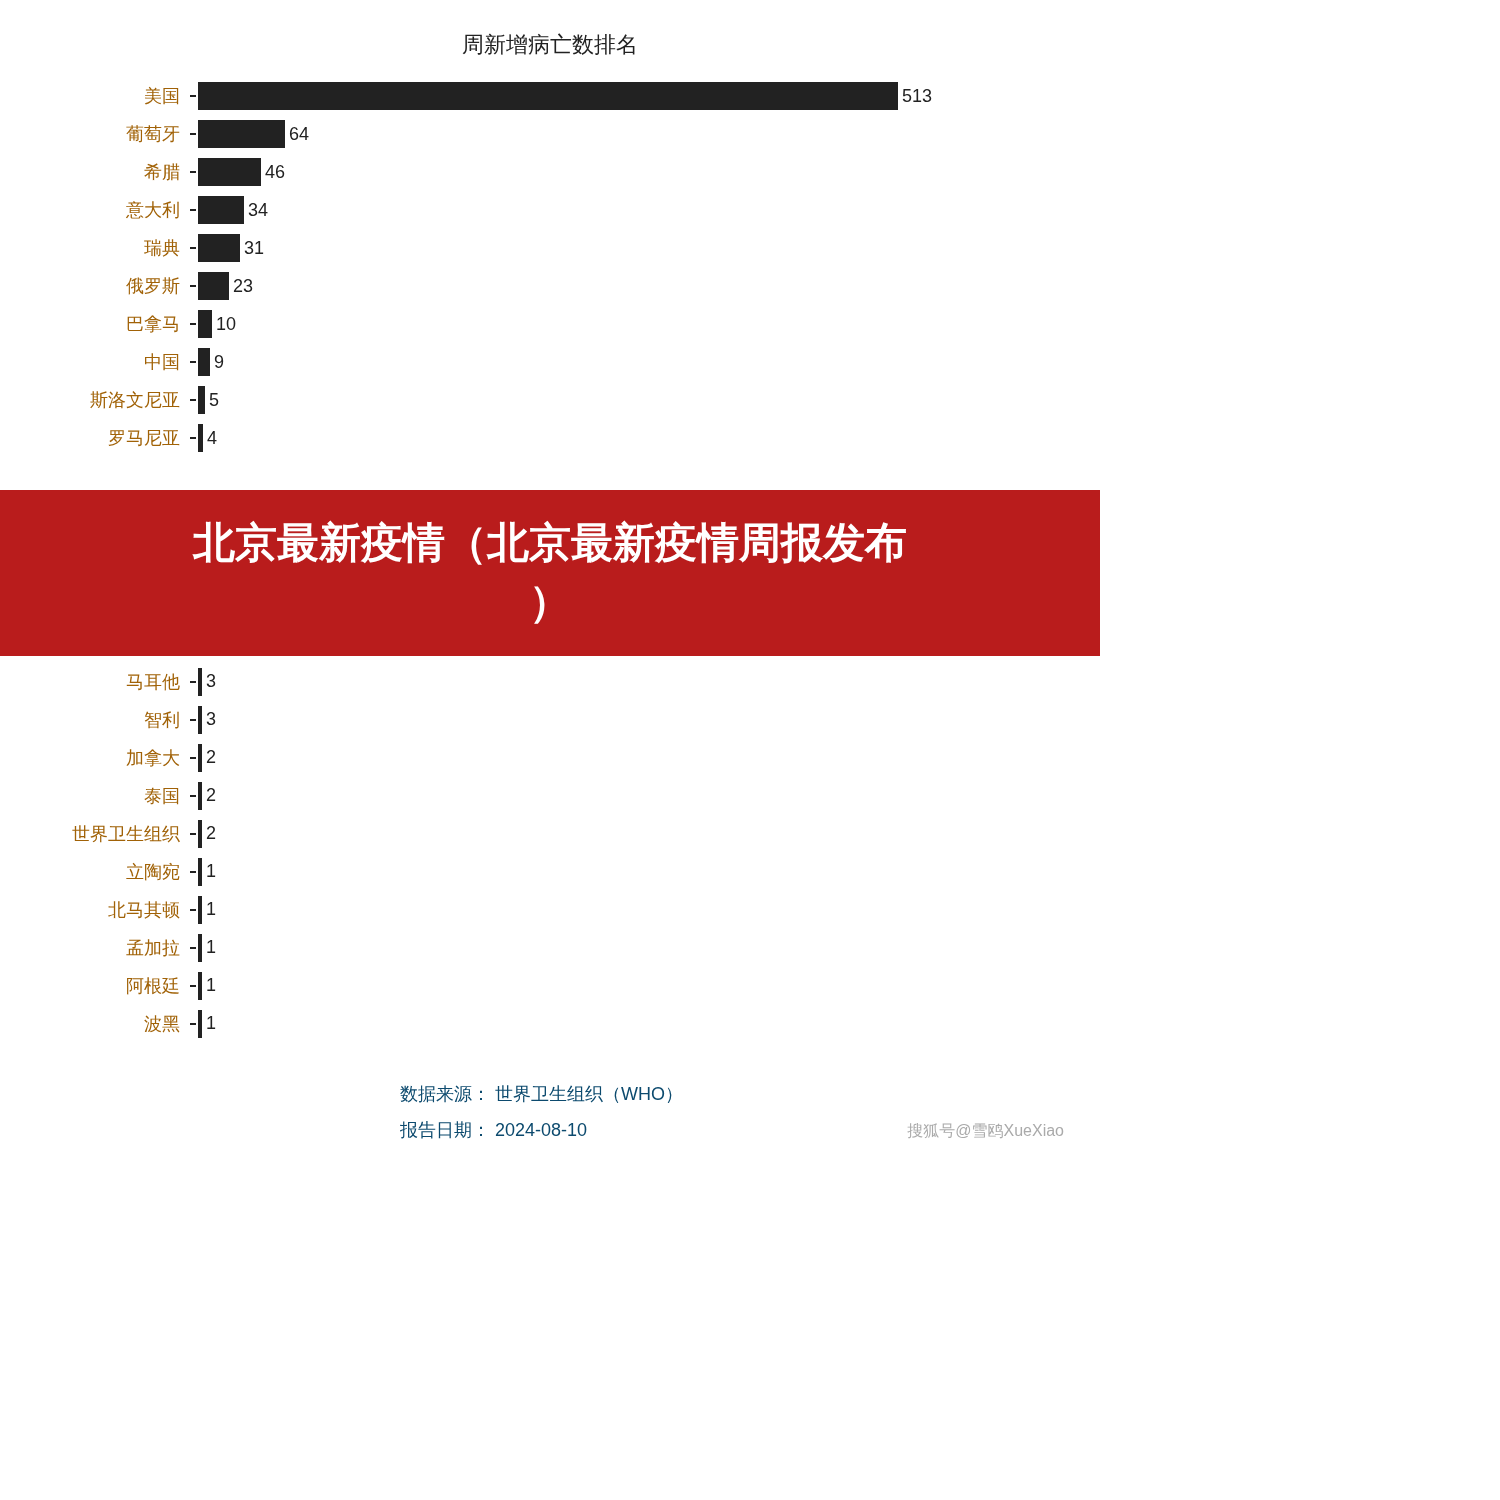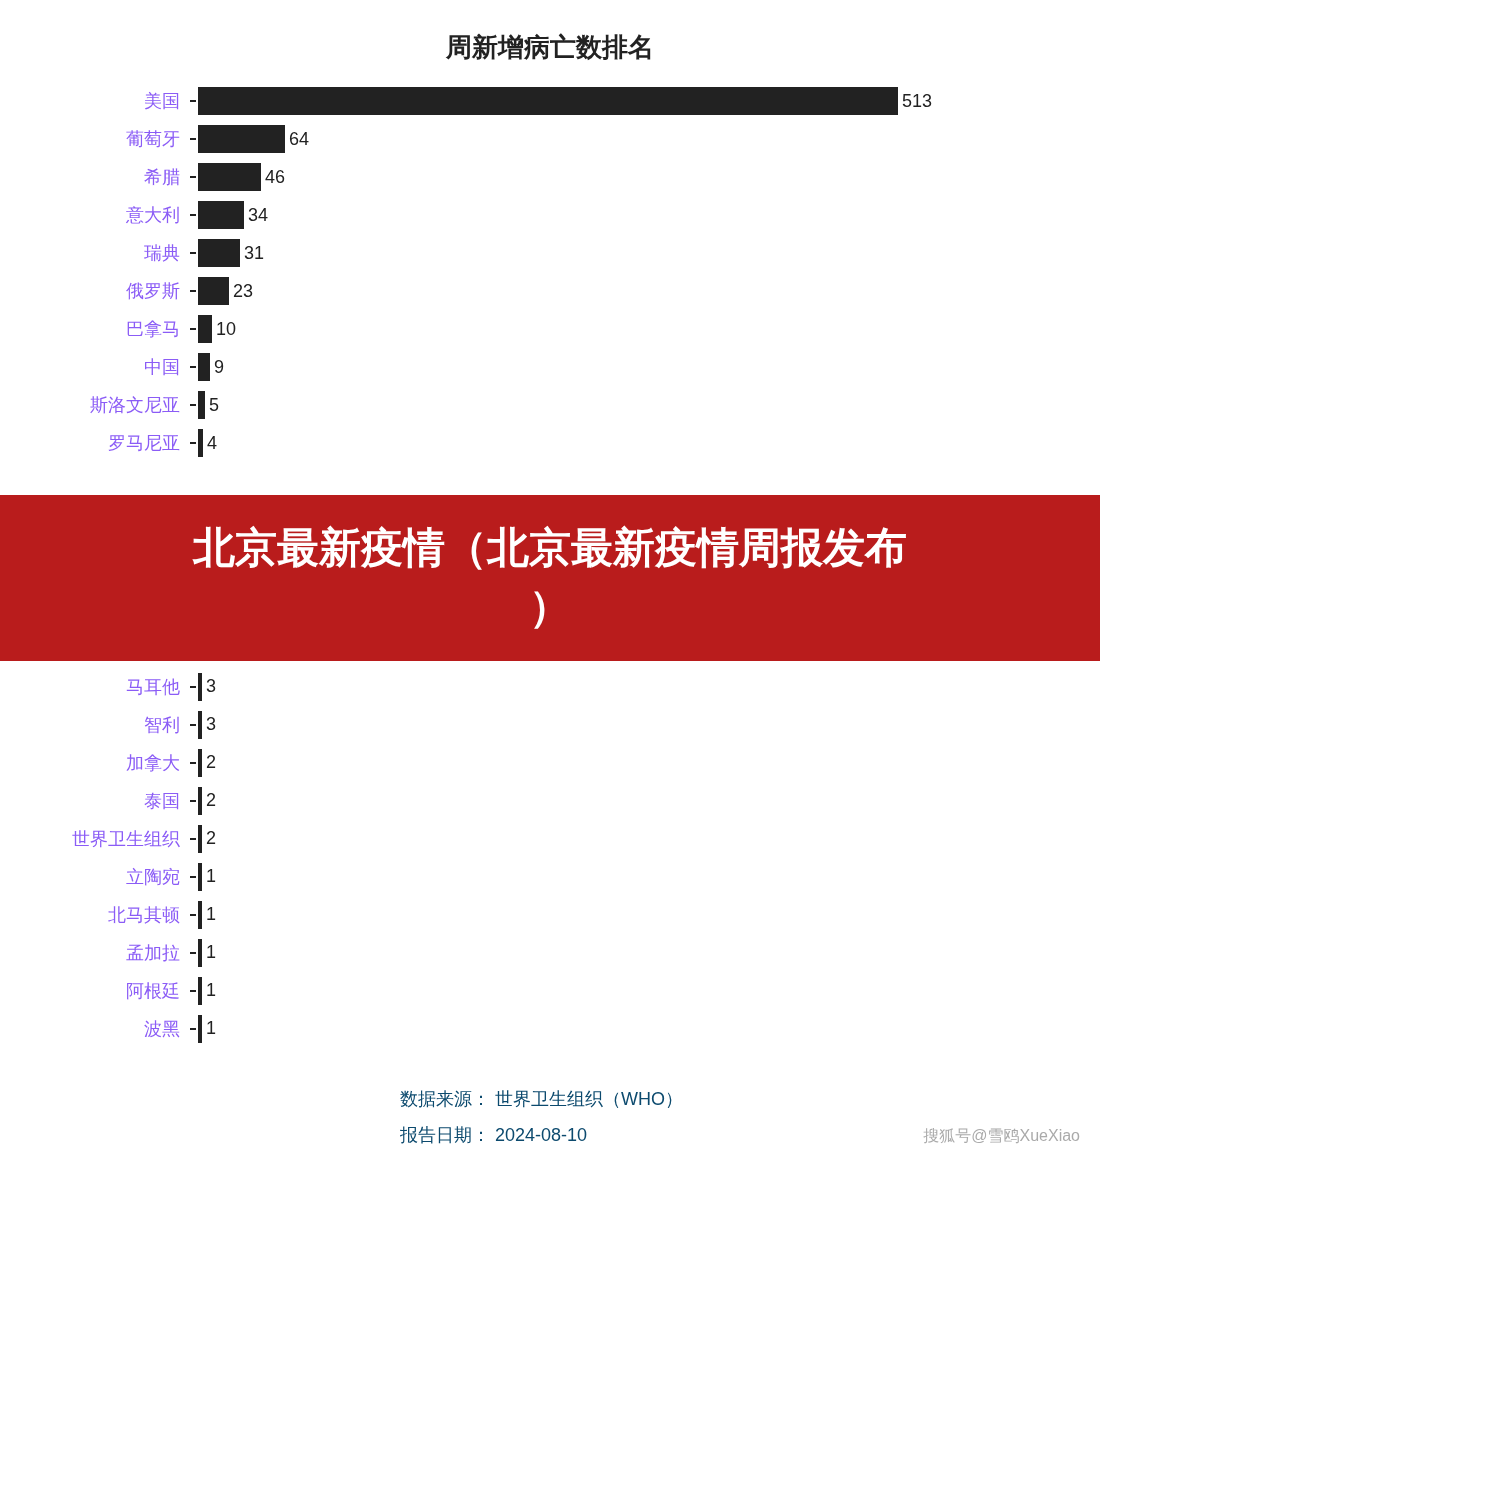--- a/index.html
+++ b/index.html
@@ -6,43 +6,43 @@
     body {
       width: 1100px;
       min-height: 1100px;
       background: #ffffff;
       font-family: "SimHei", "Microsoft YaHei", "黑体", sans-serif;
       position: relative;
     }
 
     .chart-title {
       text-align: center;
-      font-size: 26px;
-      font-weight: bold;
+      font-size: 22px;
+      font-weight: normal;
       color: #222;
       padding: 30px 0 20px 0;
     }
 
     .chart-container {
       padding: 0 60px 20px 60px;
     }
 
     .bar-row {
       display: flex;
       align-items: center;
       margin-bottom: 6px;
       min-height: 32px;
     }
 
     .bar-label {
       width: 130px;
       text-align: right;
       padding-right: 10px;
       font-size: 18px;
-      color: #8b5cf6;
+      color: #a16207;
       flex-shrink: 0;
     }
 
     .bar-track {
       display: flex;
       align-items: center;
       flex: 1;
     }
 
     .bar-fill {
@@ -80,21 +80,21 @@
     .footer-info {
       padding: 10px 60px 10px 400px;
       font-size: 18px;
       color: #0c4a6e;
       line-height: 2;
     }
 
     .watermark {
       position: absolute;
       bottom: 16px;
-      right: 20px;
+      right: 36px;
       font-size: 16px;
       color: #aaa;
     }
   </style>
 </head>
 <body>
 
 <h1 class="chart-title">周新增病亡数排名</h1>
 
 <div class="chart-container" id="chart-top">

